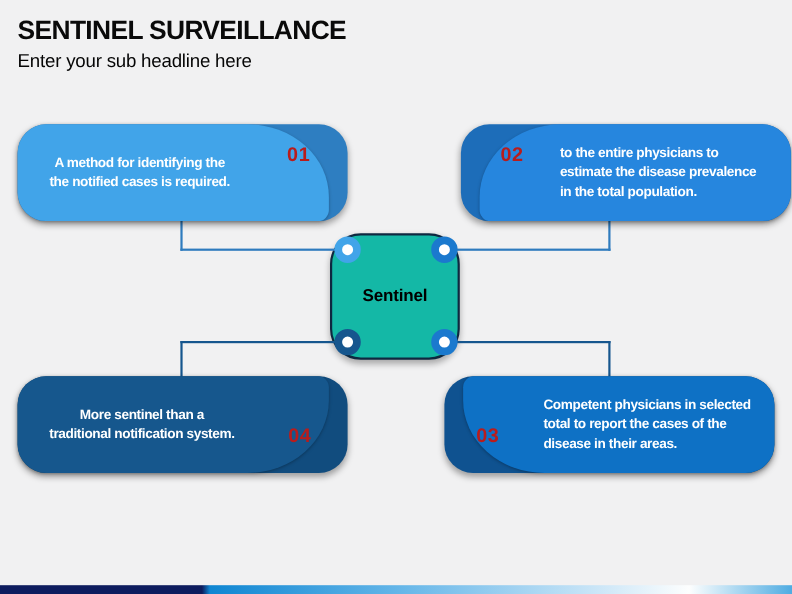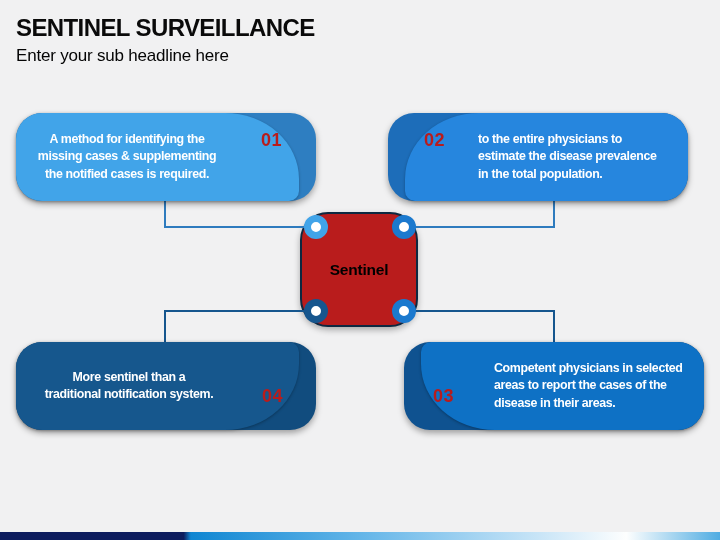--- a/index.html
+++ b/index.html
@@ -45,21 +45,21 @@
     position:absolute; width:10px; height:10px;
     border:7px solid #1B79CE; border-radius:50%; background:#FFFFFF;
   }
   .ring-tl{left:304px; top:215px;}
   .ring-tr{left:392px; top:215px;}
   .ring-bl{left:304px; top:299px;}
   .ring-br{left:392px; top:299px;}
   
   .box{position:absolute; width:300px; height:88px;}
   .box-1{left:16px;  top:113px;}
-  .box-2{left:388px; top:113px;}
+  .box-2{left:419px; top:113px;}
   .box-3{left:404px; top:342px;}
   .box-4{left:16px;  top:342px;}
   .flap-layer{
     position:absolute; inset:0; border-radius:26px;
     box-shadow:0 3px 6px rgba(0,0,0,.35);
   }
   .body-layer{
     position:absolute; top:0; bottom:0;
     box-shadow:0 1px 3px rgba(0,0,0,.30);
   }
@@ -94,21 +94,21 @@
   }
 </style>
 </head>
 <body>
 
 <div class="slide" style="background-color: rgb(241, 241, 242);">
 
   <div class="title">SENTINEL SURVEILLANCE</div>
   <div class="subtitle">Enter your sub headline here</div>
 
-  <div class="node" style="background-color: #b91c1c; border-color: rgb(14, 40, 64);">
+  <div class="node" style="background-color: #14b8a6; border-color: rgb(14, 40, 64);">
     <div class="node-label">
       <div>Sentinel</div>
     </div>
   </div>
 
   <div class="conn conn-v-tl" style="background-color: rgb(46, 123, 190);"></div>
   <div class="conn conn-h-tl" style="background-color: rgb(46, 123, 190);"></div>
   <div class="conn conn-v-tr" style="background-color: rgb(46, 123, 190);"></div>
   <div class="conn conn-h-tr" style="background-color: rgb(46, 123, 190);"></div>
   <div class="conn conn-h-bl" style="background-color: rgb(22, 86, 142);"></div>
@@ -120,21 +120,20 @@
   <div class="ring ring-tr" style="border-color: rgb(27, 121, 206);"></div>
   <div class="ring ring-bl" style="border-color: rgb(22, 86, 142);"></div>
   <div class="ring ring-br" style="border-color: rgb(27, 121, 206);"></div>
 
   <div class="box box-1">
     <div class="flap-layer" style="background-color: rgb(46, 126, 193);"></div>
     <div class="body-layer body-tr" style="background-color: rgb(65, 164, 233);"></div>
     <div class="num num-1">01</div>
     <div class="box-text text-centered text-1">
       <div>A method for identifying the</div>
-      <div>missing cases &amp; supplementing</div>
       <div>the notified cases is required.</div>
     </div>
   </div>
 
   <div class="box box-2">
     <div class="flap-layer" style="background-color: rgb(29, 109, 185);"></div>
     <div class="body-layer body-tl" style="background-color: rgb(38, 134, 222);"></div>
     <div class="num num-2">02</div>
     <div class="box-text text-left text-2">
       <div>to the entire physicians to</div>
@@ -142,21 +141,21 @@
       <div>in the total population.</div>
     </div>
   </div>
 
   <div class="box box-3">
     <div class="flap-layer" style="background-color: rgb(15, 82, 144);"></div>
     <div class="body-layer body-bl" style="background-color: rgb(14, 113, 197);"></div>
     <div class="num num-3">03</div>
     <div class="box-text text-left text-3">
       <div>Competent physicians in selected</div>
-      <div>areas to report the cases of the</div>
+      <div>total to report the cases of the</div>
       <div>disease in their areas.</div>
     </div>
   </div>
 
   <div class="box box-4">
     <div class="flap-layer" style="background-color: rgb(17, 76, 126);"></div>
     <div class="body-layer body-br" style="background-color: rgb(22, 87, 141);"></div>
     <div class="num num-4">04</div>
     <div class="box-text text-centered text-4">
       <div>More sentinel than a</div>

